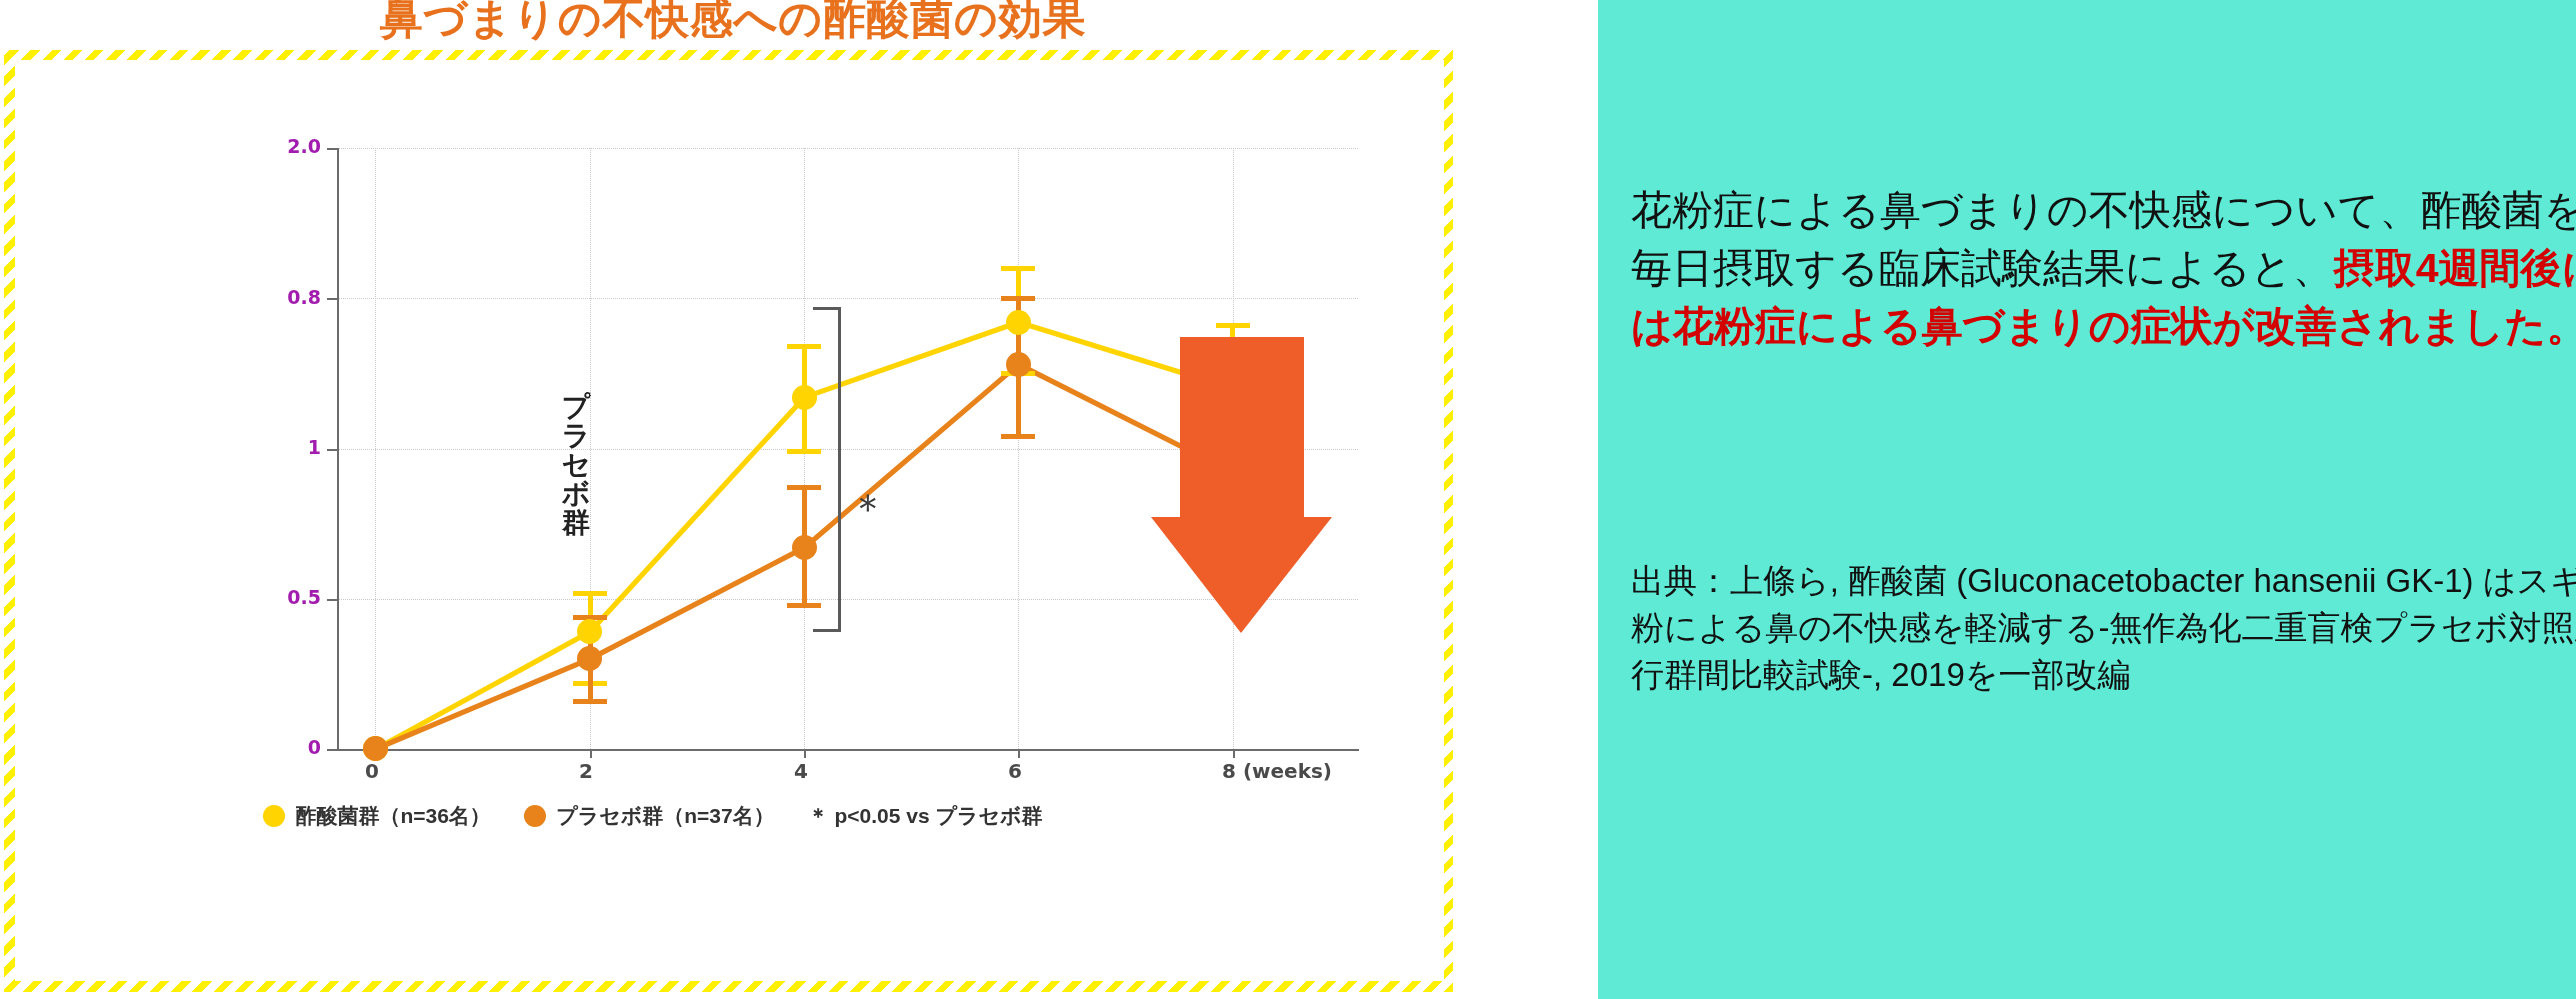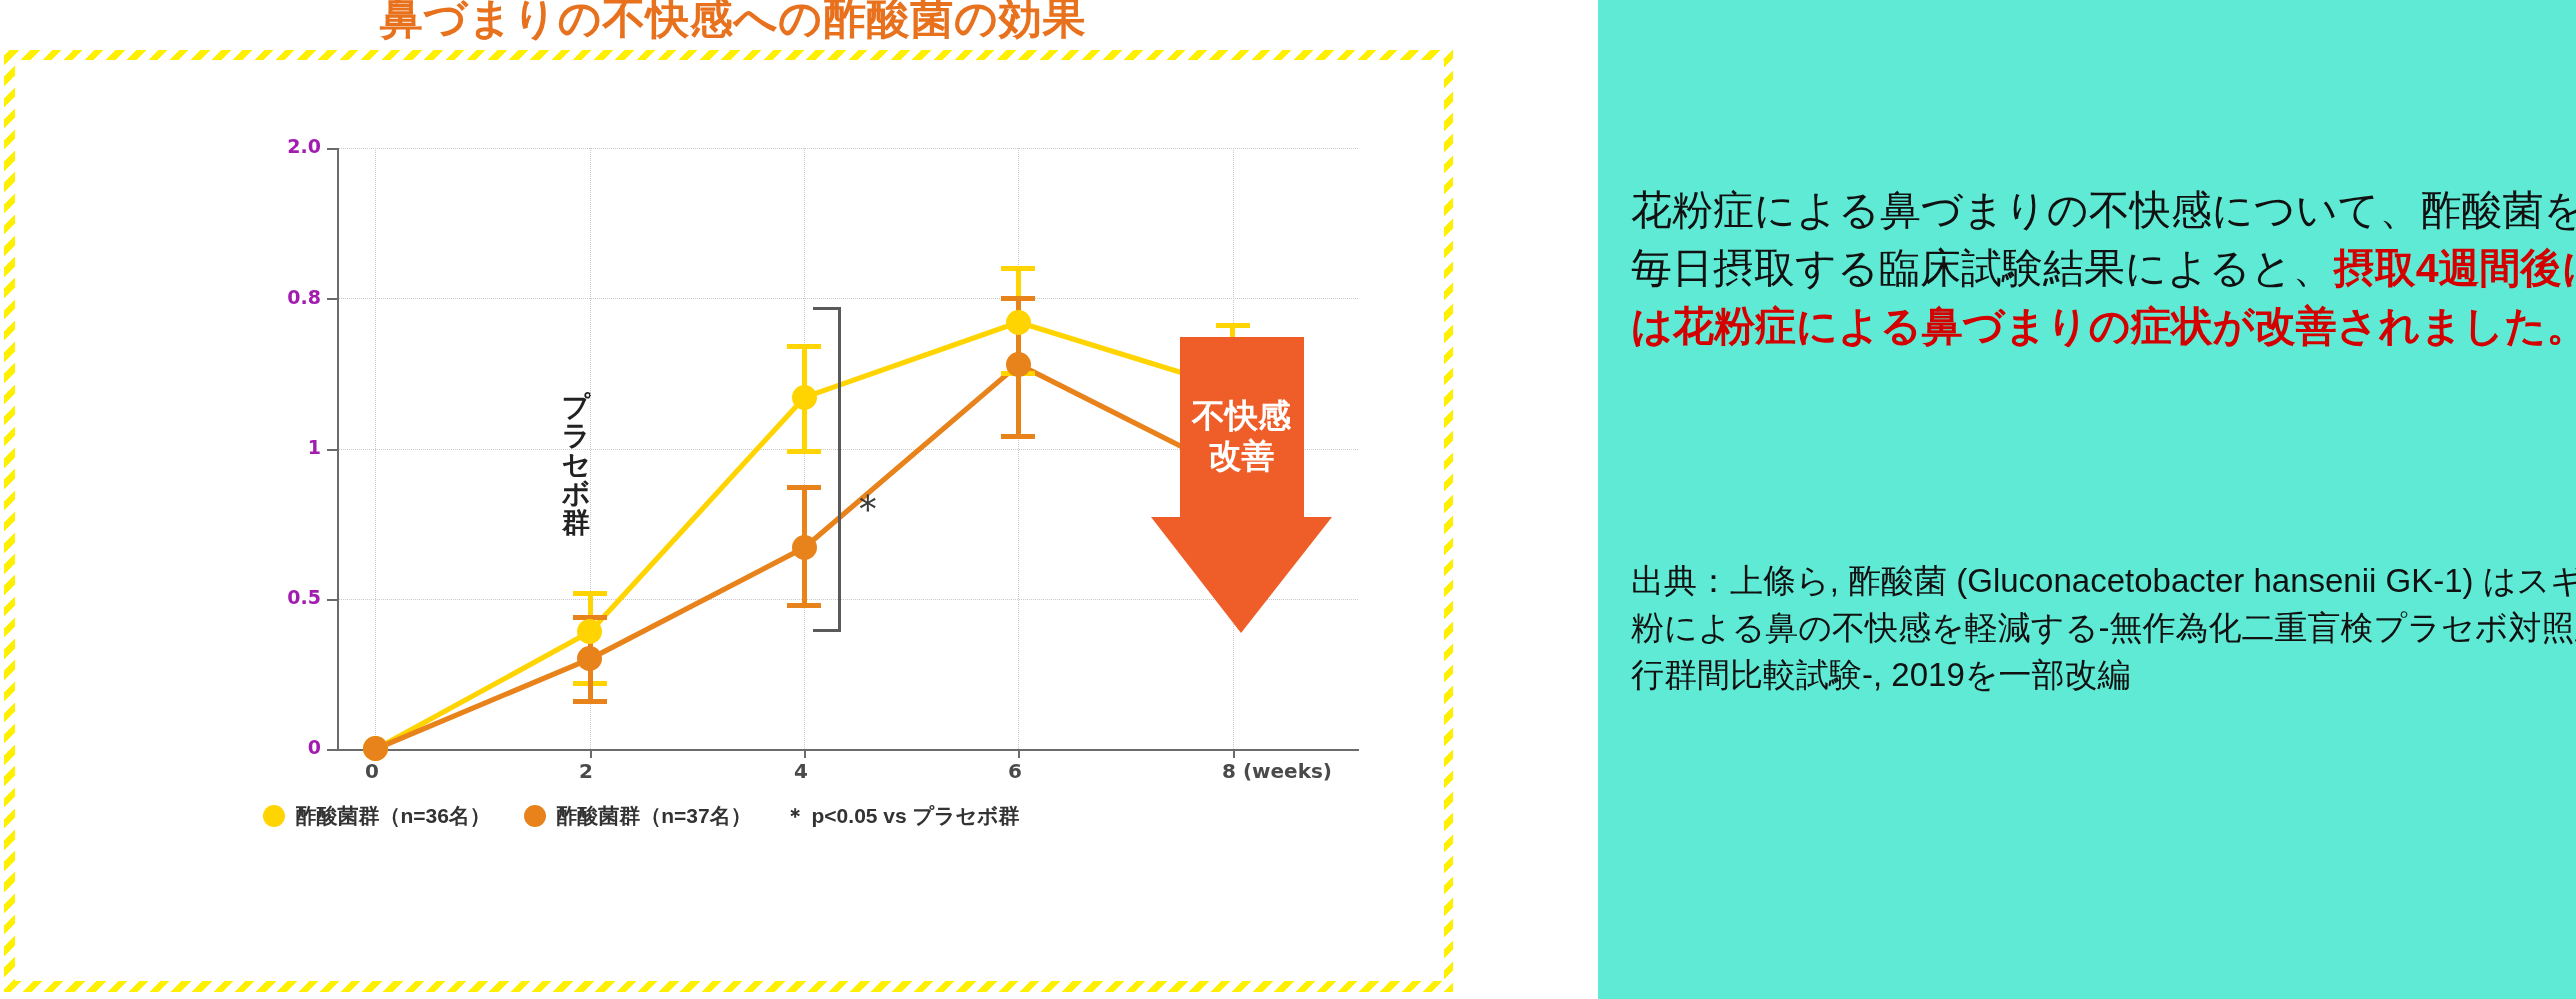--- a/index.html
+++ b/index.html
@@ -255,34 +255,30 @@
         <div class="dot" style="width: 25px; height: 25px; left: 883px; top: 312px; background: rgb(232, 130, 26);"></div>
       </div>
 
     <div id="sig-bracket" style="left: 476px; top: 159px; width: 25px; height: 319px;"></div>
     <div id="sig-star" style="left: 511px; top: 340px;">＊</div>
   </div>
 
   <div id="arrow-callout">
     <div id="arrow-shaft"></div>
     <div id="arrow-head"></div>
-    <div id="arrow-text">
-      <div>不快感</div>
-      <div>改善</div>
-    </div>
   </div>
 
   <div id="legend">
     <div class="legend-item">
       <span class="legend-dot" id="legend-dot-placebo" style="background: rgb(255, 212, 0);"></span>
       <span>酢酸菌群（n=36名）</span>
     </div>
     <div class="legend-item">
       <span class="legend-dot" id="legend-dot-acetic" style="background: rgb(232, 130, 26);"></span>
-      <span>酢酸菌群（n=37名）</span>
+      <span>プラセボ群（n=37名）</span>
     </div>
     <div id="legend-note">＊ p&lt;0.05 vs プラセボ群</div>
   </div>
 
 </div>
 
 <div id="right-panel">
   <div id="right-headline">
     <span>花粉症による鼻づまりの不快感について、酢酸菌を毎日摂取する臨床試験結果によると、</span><span class="hl">摂取4週間後には花粉症による鼻づまりの症状が改善されました。</span>
   </div>

